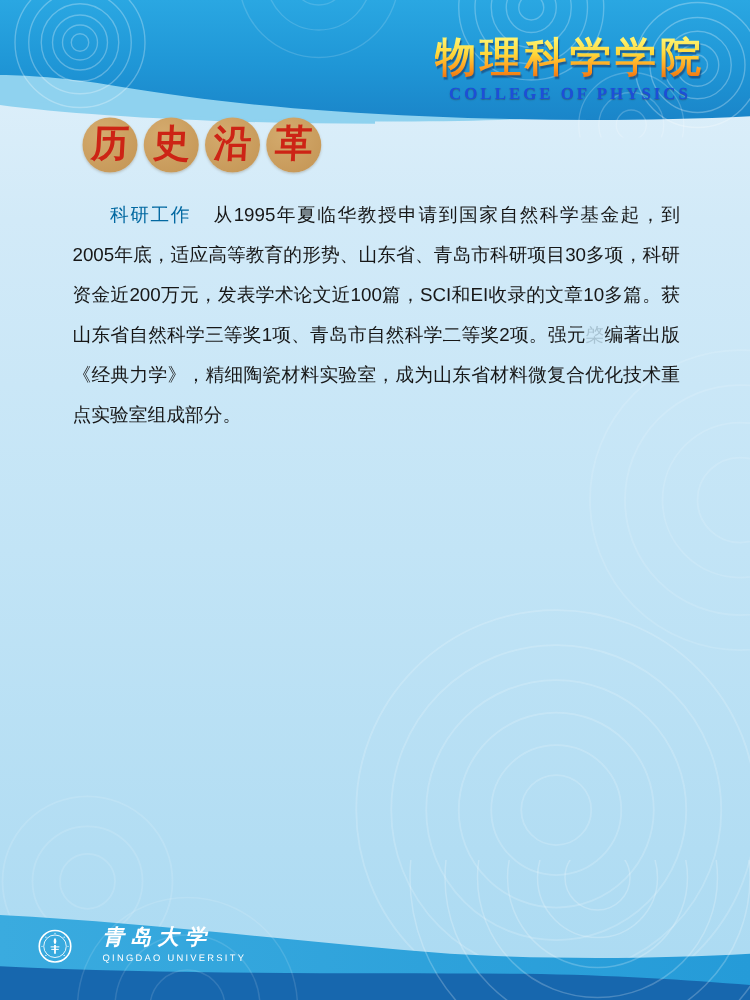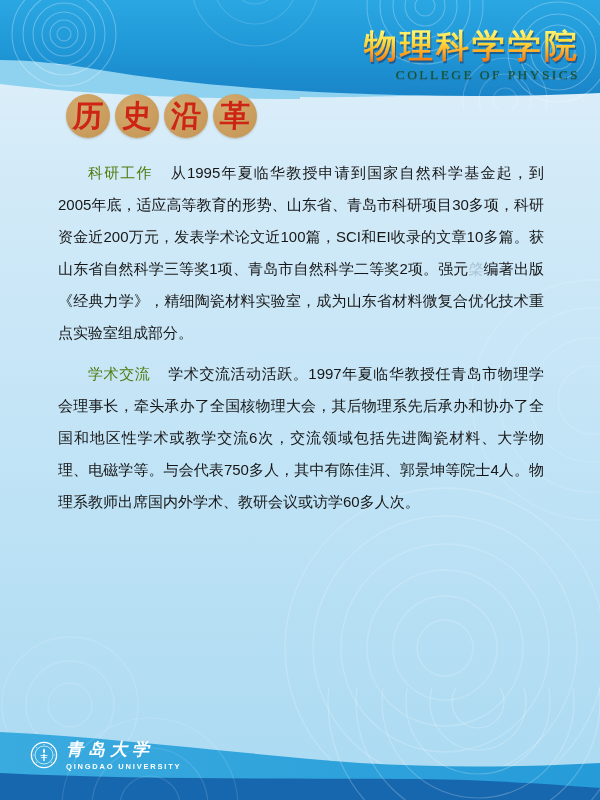--- a/index.html
+++ b/index.html
@@ -4,56 +4,57 @@
 <style>
   html,body{margin:0;padding:0;}
   body{
     width:600px;height:800px;overflow:hidden;position:relative;
     font-family:"Liberation Sans","DejaVu Sans",sans-serif;
     background:linear-gradient(180deg,#e3f2fb 0%,#d2eaf8 22%,#c2e4f6 55%,#b2ddf3 85%,#aadaf2 100%);
   }
   .layer{position:absolute;left:0;}
   
   .header-svg{top:0;}
-  .title-block{position:absolute;top:29px;right:20px;text-align:right;}
+  .title-block{position:absolute;top:29px;right:36px;text-align:right;}
   .title-cn{
     font-size:33px;font-weight:bold;letter-spacing:3px;line-height:1.05;
     background:linear-gradient(180deg,#fff26e 8%,#ffd83a 40%,#ff9e1f 72%,#ef7410 95%);
     -webkit-background-clip:text;background-clip:text;color:transparent;
     filter:drop-shadow(1px 2px 0px rgba(23,58,108,0.6));
   }
   .title-en{
     margin-top:3px;font-family:"Liberation Serif","DejaVu Serif",serif;
-    font-size:13.5px;font-weight:normal;letter-spacing:2.4px;color:#14532d;
+    font-size:13.5px;font-weight:bold;letter-spacing:2.4px;color:#1d4ed8;
     text-shadow:0 1px 1px rgba(60,30,0,0.35);
+    text-align:center;
   }
   
   .badge{position:absolute;top:94px;left:66px;display:flex;gap:5px;}
   .badge-circle{
     width:44px;height:44px;border-radius:50%;background:radial-gradient(circle at 35% 30%,#d4ab6e,#c39453);
     display:flex;align-items:center;justify-content:center;
     box-shadow:0 1px 2px rgba(90,60,20,0.25);
   }
   .badge-char{font-size:30px;font-weight:bold;color:#cd2415;line-height:1;transform:skewX(-3deg);}
   
   .content{
     position:absolute;top:157px;left:58px;width:486px;
     font-size:15px;line-height:32px;color:#171717;text-align:justify;
   }
   .content p{margin:0 0 9px 0;text-indent:2em;}
-  .para-label{color:#4d7c0f;margin-right:1.2em;}
+  .para-label{color:#0369a1;margin-right:1.2em;}
   .faded-char{color:#a8c3d2;}
   
   .footer-svg{bottom:0;top:auto;}
   .footer-logo{
-    position:absolute;left:30px;top:741px;display:flex;align-items:flex-start;gap:8px;color:#fff;
+    position:absolute;left:30px;top:741px;display:flex;align-items:flex-end;gap:24px;color:#fff;
   }
   .uni-names{display:flex;flex-direction:column;}
   .uni-cn{font-size:17px;font-weight:bold;font-style:italic;letter-spacing:5px;line-height:1.1;}
-  .uni-en{font-size:7.5px;letter-spacing:1.8px;margin-top:2px;font-weight:bold;}
+  .uni-en{font-size:7.5px;letter-spacing:1.8px;margin-top:2px;font-weight:normal;}
   svg{display:block;}
 </style>
 </head>
 <body>
 
 <svg class="layer" width="600" height="800" viewBox="0 0 600 800" style="top:0;pointer-events:none;">
   <g stroke="#ffffff" fill="none" stroke-width="1.4" opacity="0.5">
     <g stroke-opacity="0.35">
       <circle cx="445" cy="648" r="28"></circle>
         <circle cx="445" cy="648" r="52"></circle>
@@ -142,23 +143,20 @@
     <span class="badge-char">沿</span>
   </div>
   <div class="badge-circle">
     <span class="badge-char">革</span>
   </div>
 </div>
 
 <div class="content">
   <p>
     <span class="para-label">科研工作</span><span>从1995年夏临华教授申请到国家自然科学基金起，到2005年底，适应高等教育的形势、山东省、青岛市科研项目30多项，科研资金近200万元，发表学术论文近100篇，SCI和EI收录的文章10多篇。获山东省自然科学三等奖1项、青岛市自然科学二等奖2项。强元</span><span class="faded-char">棨</span><span>编著出版《经典力学》，精细陶瓷材料实验室，成为山东省材料微复合优化技术重点实验室组成部分。</span>
-  </p>
-  <p>
-    <span class="para-label">学术交流</span><span>学术交流活动活跃。1997年夏临华教授任青岛市物理学会理事长，牵头承办了全国核物理大会，其后物理系先后承办和协办了全国和地区性学术或教学交流6次，交流领域包括先进陶瓷材料、大学物理、电磁学等。与会代表750多人，其中有陈佳洱、郭景坤等院士4人。物理系教师出席国内外学术、教研会议或访学60多人次。</span>
   </p>
 </div>
 
 <svg class="layer footer-svg" width="600" height="112" viewBox="0 0 600 112" style="bottom:0;">
   <defs>
     <linearGradient id="ftrMed" x1="0" y1="0" x2="1" y2="0">
       <stop offset="0" stop-color="#3aabdf"></stop>
       <stop offset="1" stop-color="#259bd8"></stop>
     </linearGradient>
   </defs>

